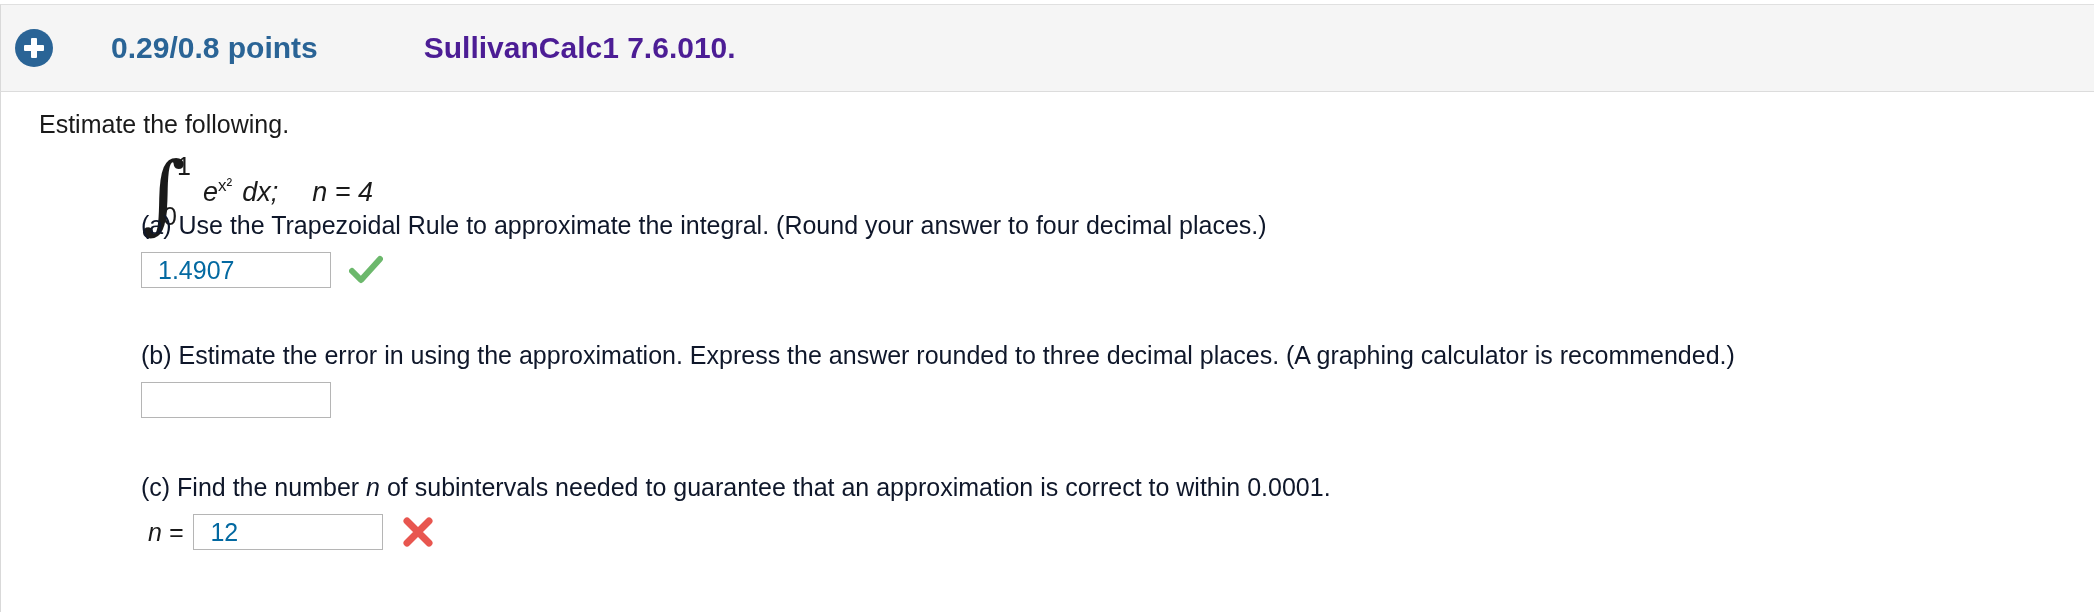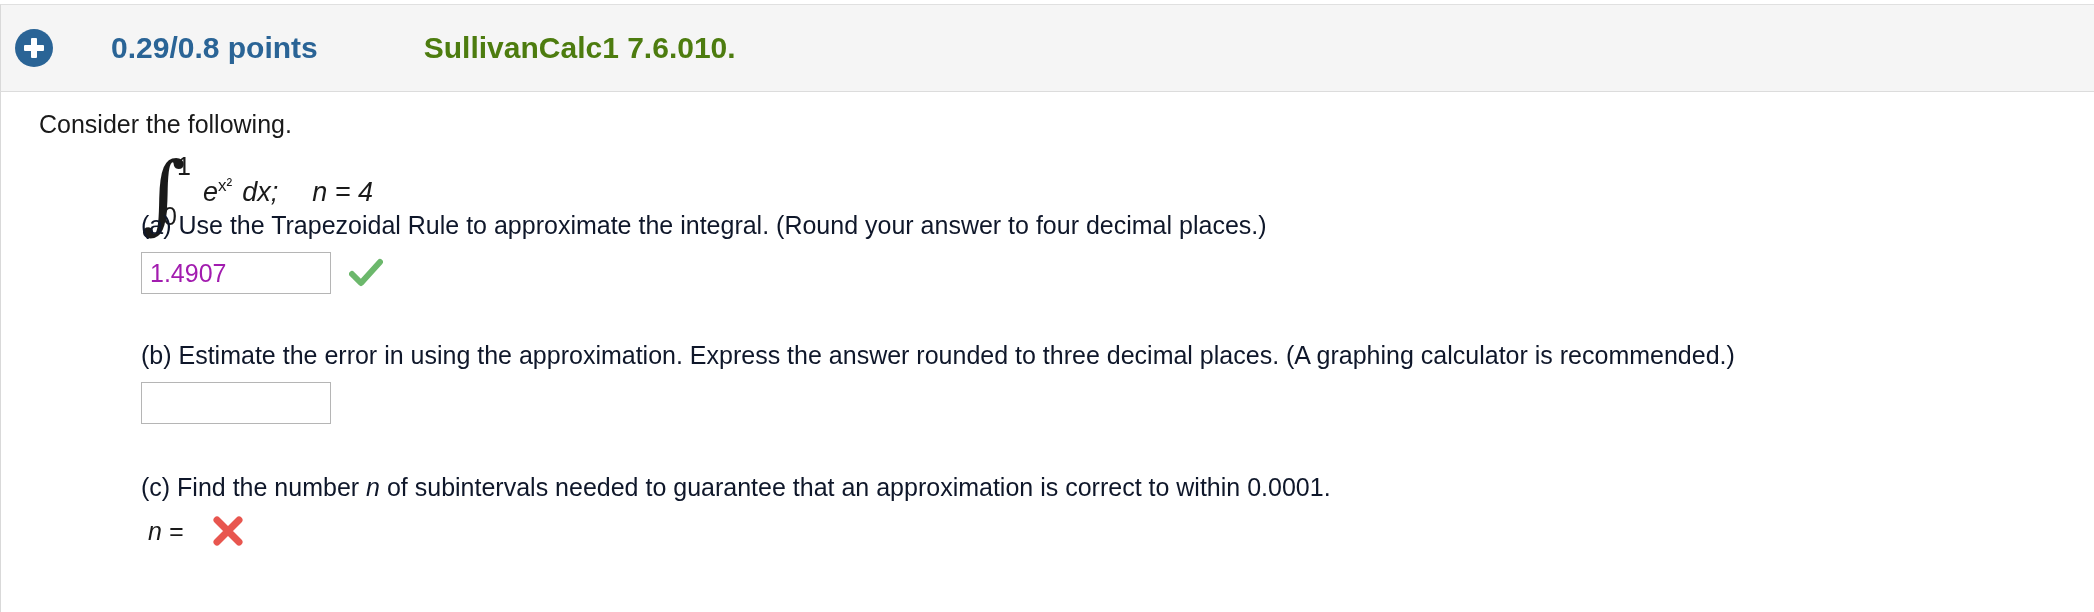--- a/index.html
+++ b/index.html
@@ -70,21 +70,21 @@
   }
   .prev-answers {
     color: #2a6496;
     font-size: 30px;
     font-weight: bold;
     margin-left: 34px;
     white-space: nowrap;
     cursor: pointer;
   }
   .qtitle {
-    color: #4d7c0f;
+    color: #4c1d95;
     font-size: 30px;
     font-weight: bold;
     margin-left: 58px;
     white-space: nowrap;
     text-align: center;
   }
 
   
   .qbody {
     position: absolute;
@@ -170,28 +170,28 @@
   }
   .eq-label {
     font-size: 25px;
     font-style: italic;
     margin-right: 10px;
     white-space: nowrap;
     padding-left: 7px;
   }
   .ans-input {
     width: 190px;
-    height: 42px;
+    height: 36px;
     box-sizing: border-box;
     border: 1px solid #b5b5b5;
     background: #ffffff;
     font-family: "Liberation Sans", sans-serif;
     font-size: 25px;
-    color: #a21caf;
-    padding: 0 8px;
+    color: #0369a1;
+    padding: 0 16px;
     outline: none;
     border-radius: 0;
   }
   .status-icon {
     margin-left: 18px;
     width: 34px;
     height: 34px;
     flex: 0 0 auto;
   }
   .status-icon svg { display: block; }
@@ -204,21 +204,21 @@
 <body>
 
 <div class="qheader">
   <div class="plus-icon"></div>
   <span class="points">0.29/0.8 points</span>
   <span class="qtitle">SullivanCalc1 7.6.010.</span>
 </div>
 
 <div class="qbody">
 
-  <div class="consider">Consider the following.</div>
+  <div class="consider">Estimate the following.</div>
 
   <div class="integral-expr">
     <span class="int-sign">∫</span>
     <span class="int-upper">1</span>
     <span class="int-lower">0</span>
     <span class="int-body"><span class="ital">e</span><span class="sup">x²</span><span class="ital" style="margin-left:10px;">dx;</span><span class="ital" style="margin-left:34px;">n = 4</span></span>
   </div>
 
   <div class="part part-a">
     <div class="part-text">(a) Use the Trapezoidal Rule to approximate the integral. (Round your answer to four decimal places.)</div>
@@ -236,20 +236,21 @@
     <div class="part-text">(b) Estimate the error in using the approximation. Express the answer rounded to three decimal places. (A graphing calculator is recommended.)</div>
     <div class="answer-row">
       <input class="ans-input" type="text" value="" style="">
     </div>
   </div>
 
   <div class="part part-c">
     <div class="part-text"><span>(c) Find the number </span><span class="ital">n</span><span> of subintervals needed to guarantee that an approximation is correct to within 0.0001.</span></div>
     <div class="answer-row">
       <span class="eq-label">n =</span>
+      <input class="ans-input" type="text" value="12" style="">
       <span class="status-icon">
         <svg width="34" height="34" viewBox="0 0 34 34">
           <path d="M6 6 L28 28 M28 6 L6 28" stroke="#e8564f" stroke-width="7" fill="none" stroke-linecap="round"></path>
         </svg>
       </span>
     </div>
   </div>
 
 </div>
 

